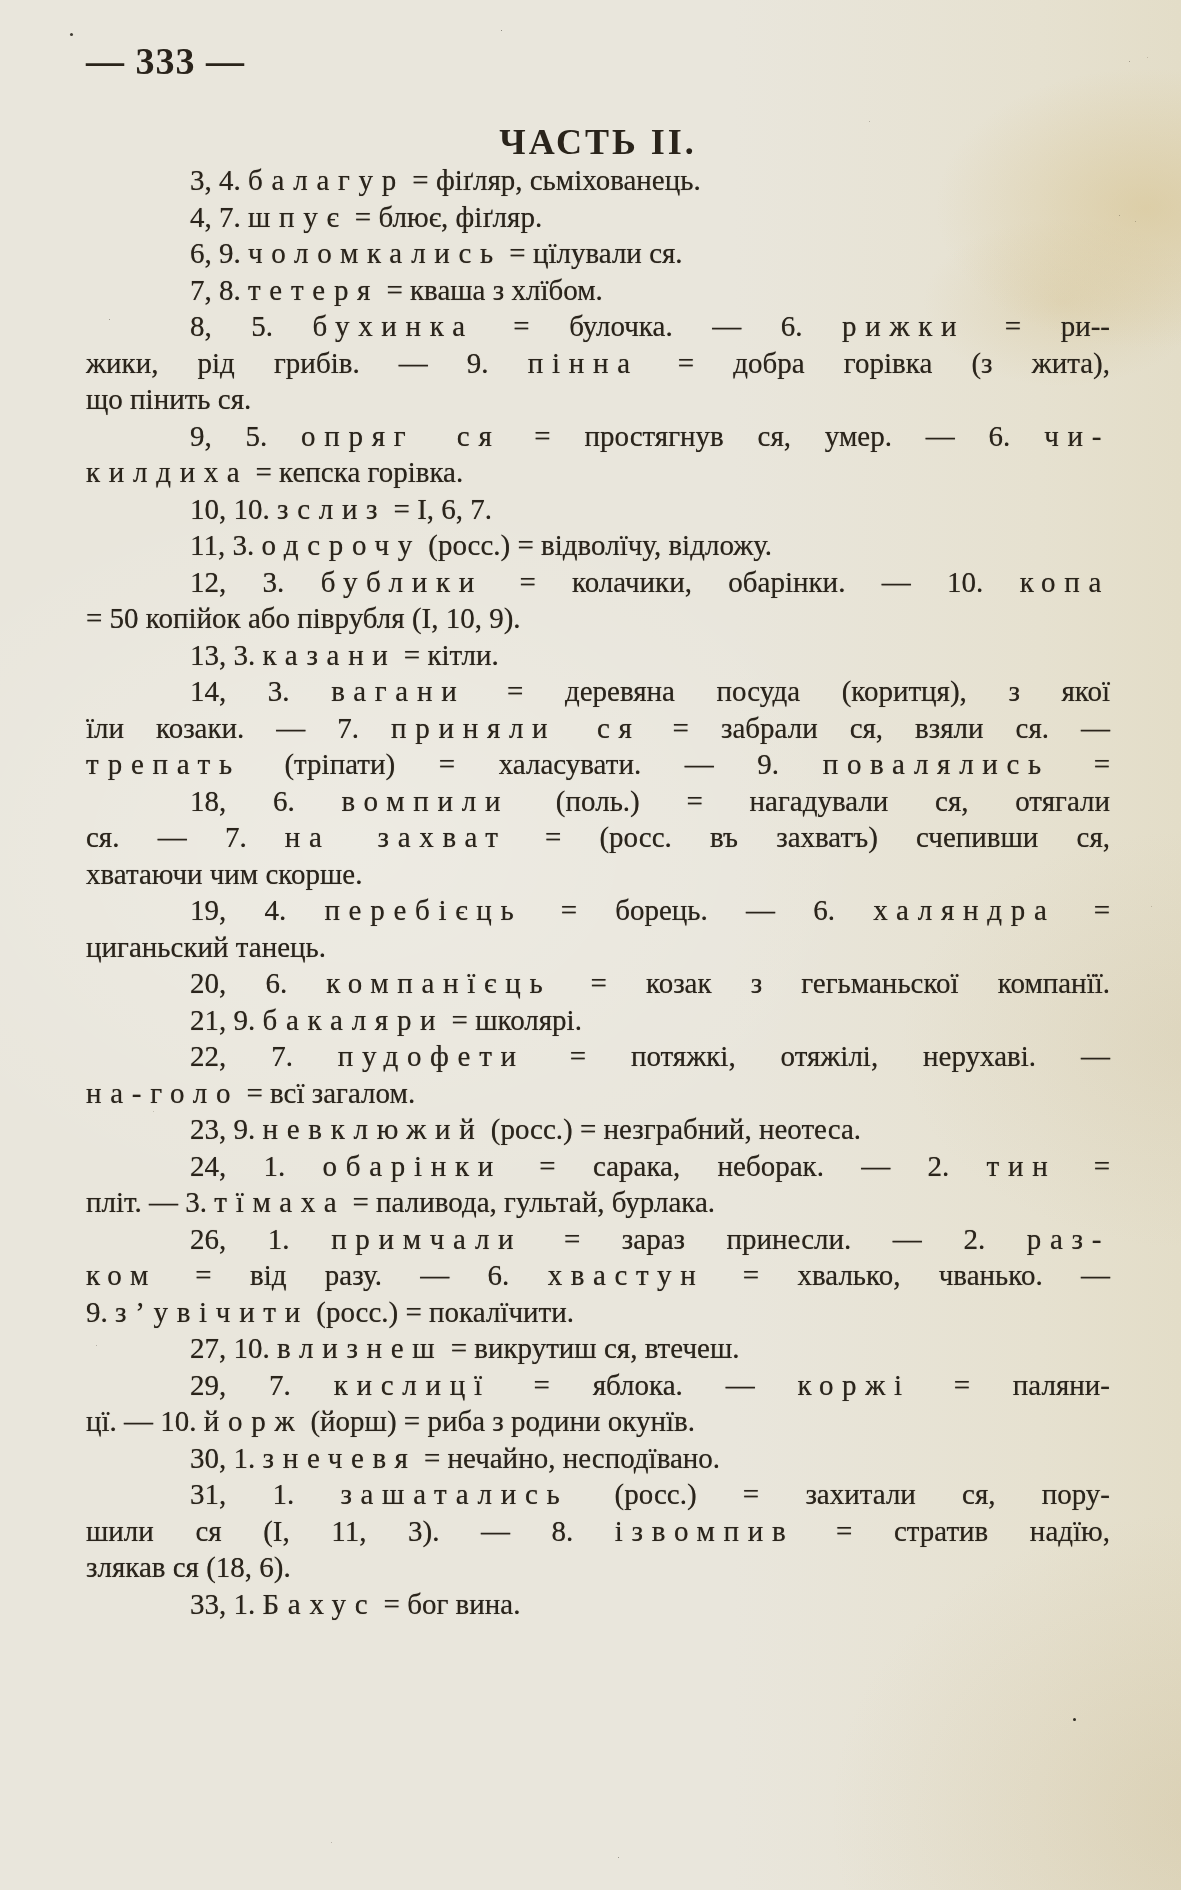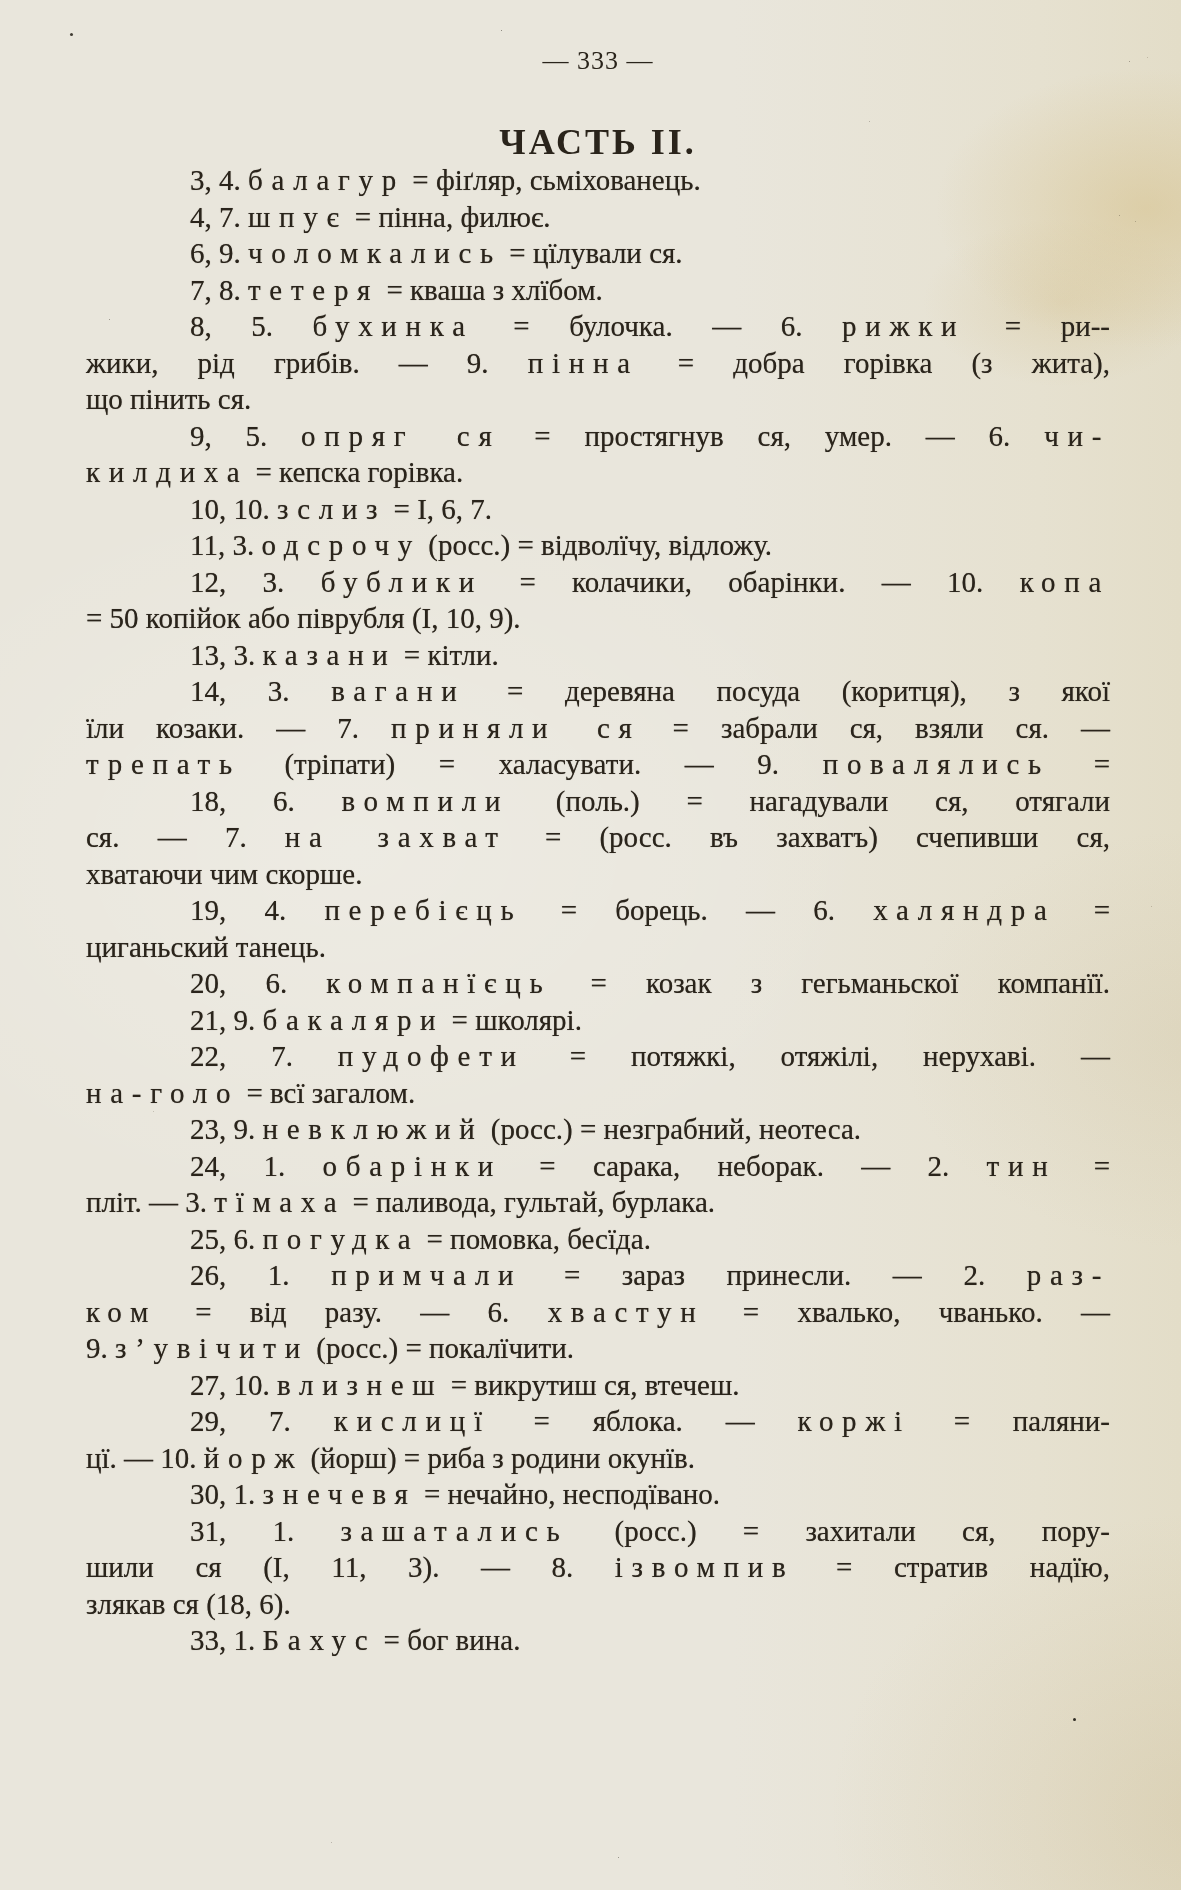--- a/index.html
+++ b/index.html
@@ -30,21 +30,21 @@
       95px 1344px 0 -1px rgba(60,50,40,.4),
       1150px 905px 0 -1px rgba(85,70,52,.35),
       1073px 1718px 0 0 rgba(28,24,18,.9),
       617px 1856px 0 -1px rgba(45,38,28,.55),
       330px 1841px 0 -1px rgba(60,50,40,.35),
       152px 1110px 0 -1px rgba(70,58,44,.3),
       1060px 332px 0 -1px rgba(110,92,60,.4);
   }
   .content{position:absolute;left:86px;top:44px;width:1024px;}
   .pagenum{
-    text-align:center;font-size:26px;font-weight:400;line-height:34px;
+    font-size:38px;font-weight:700;line-height:34px;
     letter-spacing:1px;
   }
   .heading{
     margin-top:44px;text-align:center;font-size:36px;font-weight:700;
     line-height:40px;letter-spacing:3px;
   }
   .lines{font-size:29px;line-height:36.5px;}
   .line{text-align:left;text-shadow:0 0 .7px rgba(42,36,27,.65);}
   .line.ind{padding-left:104px;}
   .line.just{text-align:justify;text-align-last:justify;}
@@ -53,21 +53,21 @@
 </head>
 <body>
 
 <div class="page" style="--paper: #e9e6dc; --ink: #2a241b;">
   <div class="specks"></div>
   <div class="content">
     <div class="pagenum">— 333 —</div>
     <div class="heading">ЧАСТЬ II.</div>
     <div class="lines">
         <div class="line ind"><span>3, 4. </span><span class="sp">балагур</span><span> = фіґляр, сьміхованець.</span></div>
-        <div class="line ind"><span>4, 7. </span><span class="sp">шпує</span><span> = пінна, филює.</span></div>
+        <div class="line ind"><span>4, 7. </span><span class="sp">шпує</span><span> = блює, фіґляр.</span></div>
         <div class="line ind"><span>6, 9. </span><span class="sp">чоломкались</span><span> = цїлували ся.</span></div>
         <div class="line ind"><span>7, 8. </span><span class="sp">тетеря</span><span> = кваша з хлїбом.</span></div>
         <div class="line ind just"><span>8, 5. </span><span class="sp">бухинка</span><span> = булочка. — 6. </span><span class="sp">рижки</span><span> = ри--</span></div>
         <div class="line just"><span>жики, рід грибів. — 9. </span><span class="sp">пінна</span><span> = добра горівка (з жита),</span></div>
         <div class="line"><span>що пінить ся.</span></div>
         <div class="line ind just"><span>9, 5. </span><span class="sp">опряг ся</span><span> = простягнув ся, умер. — 6. </span><span class="sp">чи-</span></div>
         <div class="line"><span class="sp">килдиха</span><span> = кепска горівка.</span></div>
         <div class="line ind"><span>10, 10. </span><span class="sp">зслиз</span><span> = I, 6, 7.</span></div>
         <div class="line ind"><span>11, 3. </span><span class="sp">одсрочу</span><span> (росс.) = відволїчу, відложу.</span></div>
         <div class="line ind just"><span>12, 3. </span><span class="sp">бублики</span><span> = колачики, обарінки. — 10. </span><span class="sp">копа</span></div>
@@ -81,21 +81,20 @@
         <div class="line"><span>хватаючи чим скорше.</span></div>
         <div class="line ind just"><span>19, 4. </span><span class="sp">перебієць</span><span> = борець. — 6. </span><span class="sp">халяндра</span><span> =</span></div>
         <div class="line"><span>циганьский танець.</span></div>
         <div class="line ind just"><span>20, 6. </span><span class="sp">компанїєць</span><span> = козак з гегьманьскої компанїї.</span></div>
         <div class="line ind"><span>21, 9. </span><span class="sp">бакаляри</span><span> = школярі.</span></div>
         <div class="line ind just"><span>22, 7. </span><span class="sp">пудофети</span><span> = потяжкі, отяжілі, нерухаві. —</span></div>
         <div class="line"><span class="sp">на-голо</span><span> = всї загалом.</span></div>
         <div class="line ind"><span>23, 9. </span><span class="sp">невклюжий</span><span> (росс.) = незграбний, неотеса.</span></div>
         <div class="line ind just"><span>24, 1. </span><span class="sp">обарінки</span><span> = сарака, неборак. — 2. </span><span class="sp">тин</span><span> =</span></div>
         <div class="line"><span>пліт. — 3. </span><span class="sp">тїмаха</span><span> = паливода, гультай, бурлака.</span></div>
-        <div class="line ind"><span>25, 6. </span><span class="sp">погудка</span><span> = помовка, бесїда.</span></div>
         <div class="line ind just"><span>26, 1. </span><span class="sp">примчали</span><span> = зараз принесли. — 2. </span><span class="sp">раз-</span></div>
         <div class="line just"><span class="sp">ком</span><span> = від разу. — 6. </span><span class="sp">хвастун</span><span> = хвалько, чванько. —</span></div>
         <div class="line"><span>9. </span><span class="sp">з’увічити</span><span> (росс.) = покалїчити.</span></div>
         <div class="line ind"><span>27, 10. </span><span class="sp">влизнеш</span><span> = викрутиш ся, втечеш.</span></div>
         <div class="line ind just"><span>29, 7. </span><span class="sp">кислицї</span><span> = яблока. — </span><span class="sp">коржі</span><span> = паляни-</span></div>
         <div class="line"><span>цї. — 10. </span><span class="sp">йорж</span><span> (йорш) = риба з родини окунїв.</span></div>
         <div class="line ind"><span>30, 1. </span><span class="sp">знечевя</span><span> = нечайно, несподївано.</span></div>
         <div class="line ind just"><span>31, 1. </span><span class="sp">зашатались</span><span> (росс.) = захитали ся, пору-</span></div>
         <div class="line just"><span>шили ся (I, 11, 3). — 8. </span><span class="sp">ізвомпив</span><span> = стратив надїю,</span></div>
         <div class="line"><span>злякав ся (18, 6).</span></div>

